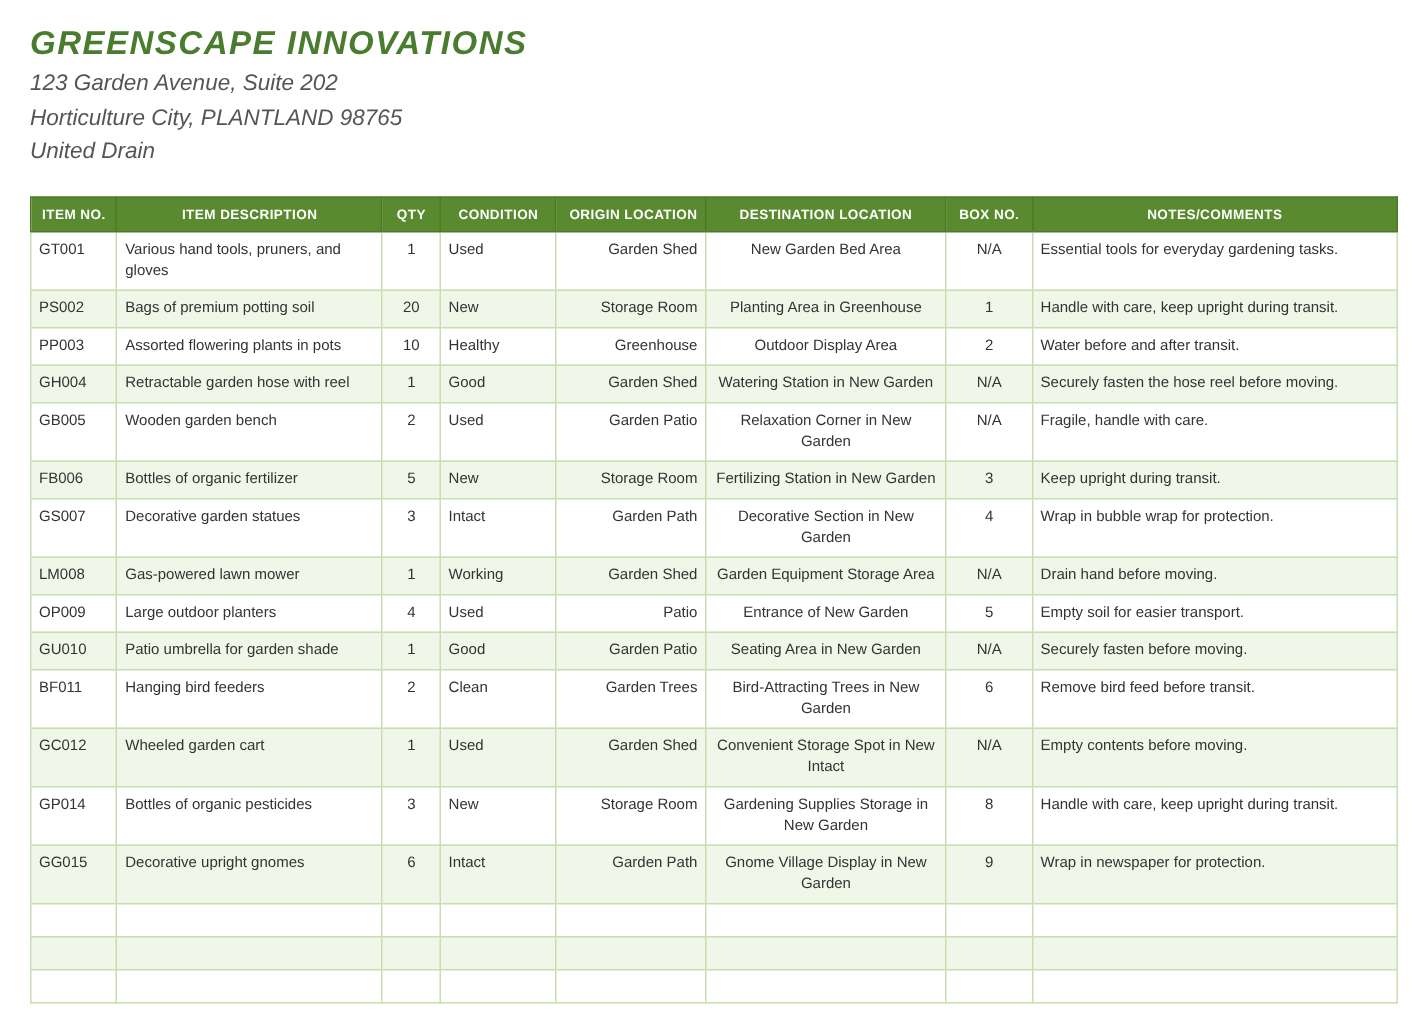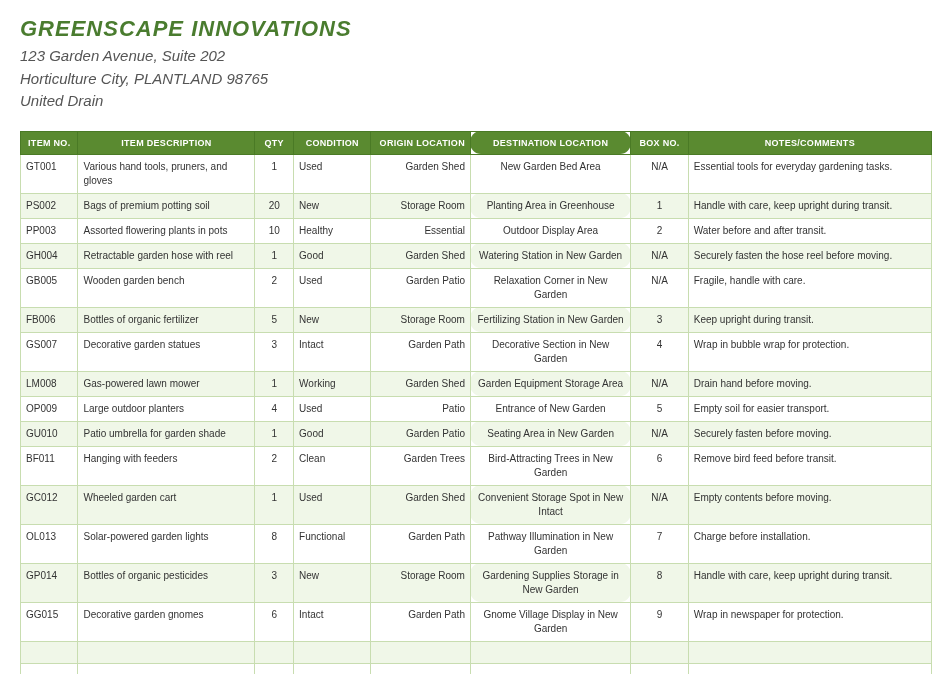--- a/index.html
+++ b/index.html
@@ -75,21 +75,21 @@
       padding: 5px 5px;
       border: 1px solid #c8ddb0;
       vertical-align: top;
       line-height: 1.4;
     }
     .col-item-no { width: 52px; }
     .col-desc { width: 160px; }
     .col-qty { width: 35px; text-align: center; }
     .col-condition { width: 70px; margin-top: 27px; }
     .col-origin { width: 90px; text-align: right; }
-    .col-dest { width: 145px; text-align: center; border-radius: 11px; }
+    .col-dest { width: 145px; text-align: center; }
     .col-box { width: 52px; text-align: center; }
     .col-notes { width: 220px; }
     .empty-row td {
       height: 22px;
     }
   </style>
 </head>
 <body>
 
 <div class="page">
@@ -138,21 +138,21 @@
             <td class="col-origin">Storage Room</td>
             <td class="col-dest">Planting Area in Greenhouse</td>
             <td class="col-box">1</td>
             <td class="col-notes">Handle with care, keep upright during transit.</td>
           </tr>
           <tr>
             <td class="col-item-no">PP003</td>
             <td class="col-desc">Assorted flowering plants in pots</td>
             <td class="col-qty">10</td>
             <td class="col-condition">Healthy</td>
-            <td class="col-origin">Essential</td>
+            <td class="col-origin">Greenhouse</td>
             <td class="col-dest">Outdoor Display Area</td>
             <td class="col-box">2</td>
             <td class="col-notes">Water before and after transit.</td>
           </tr>
           <tr>
             <td class="col-item-no">GH004</td>
             <td class="col-desc">Retractable garden hose with reel</td>
             <td class="col-qty">1</td>
             <td class="col-condition">Good</td>
             <td class="col-origin">Garden Shed</td>
@@ -215,61 +215,51 @@
             <td class="col-desc">Patio umbrella for garden shade</td>
             <td class="col-qty">1</td>
             <td class="col-condition">Good</td>
             <td class="col-origin">Garden Patio</td>
             <td class="col-dest">Seating Area in New Garden</td>
             <td class="col-box">N/A</td>
             <td class="col-notes">Securely fasten before moving.</td>
           </tr>
           <tr>
             <td class="col-item-no">BF011</td>
-            <td class="col-desc">Hanging with feeders</td>
+            <td class="col-desc">Hanging bird feeders</td>
             <td class="col-qty">2</td>
             <td class="col-condition">Clean</td>
             <td class="col-origin">Garden Trees</td>
             <td class="col-dest">Bird-Attracting Trees in New Garden</td>
             <td class="col-box">6</td>
             <td class="col-notes">Remove bird feed before transit.</td>
           </tr>
           <tr>
             <td class="col-item-no">GC012</td>
             <td class="col-desc">Wheeled garden cart</td>
             <td class="col-qty">1</td>
             <td class="col-condition">Used</td>
             <td class="col-origin">Garden Shed</td>
             <td class="col-dest">Convenient Storage Spot in New Intact</td>
             <td class="col-box">N/A</td>
             <td class="col-notes">Empty contents before moving.</td>
-          </tr>
-          <tr>
-            <td class="col-item-no">OL013</td>
-            <td class="col-desc">Solar-powered garden lights</td>
-            <td class="col-qty">8</td>
-            <td class="col-condition">Functional</td>
-            <td class="col-origin">Garden Path</td>
-            <td class="col-dest">Pathway Illumination in New Garden</td>
-            <td class="col-box">7</td>
-            <td class="col-notes">Charge before installation.</td>
           </tr>
           <tr>
             <td class="col-item-no">GP014</td>
             <td class="col-desc">Bottles of organic pesticides</td>
             <td class="col-qty">3</td>
             <td class="col-condition">New</td>
             <td class="col-origin">Storage Room</td>
             <td class="col-dest">Gardening Supplies Storage in New Garden</td>
             <td class="col-box">8</td>
             <td class="col-notes">Handle with care, keep upright during transit.</td>
           </tr>
           <tr>
             <td class="col-item-no">GG015</td>
-            <td class="col-desc">Decorative garden gnomes</td>
+            <td class="col-desc">Decorative upright gnomes</td>
             <td class="col-qty">6</td>
             <td class="col-condition">Intact</td>
             <td class="col-origin">Garden Path</td>
             <td class="col-dest">Gnome Village Display in New Garden</td>
             <td class="col-box">9</td>
             <td class="col-notes">Wrap in newspaper for protection.</td>
           </tr>
           <tr class="empty-row">
             <td></td>
             <td></td>

